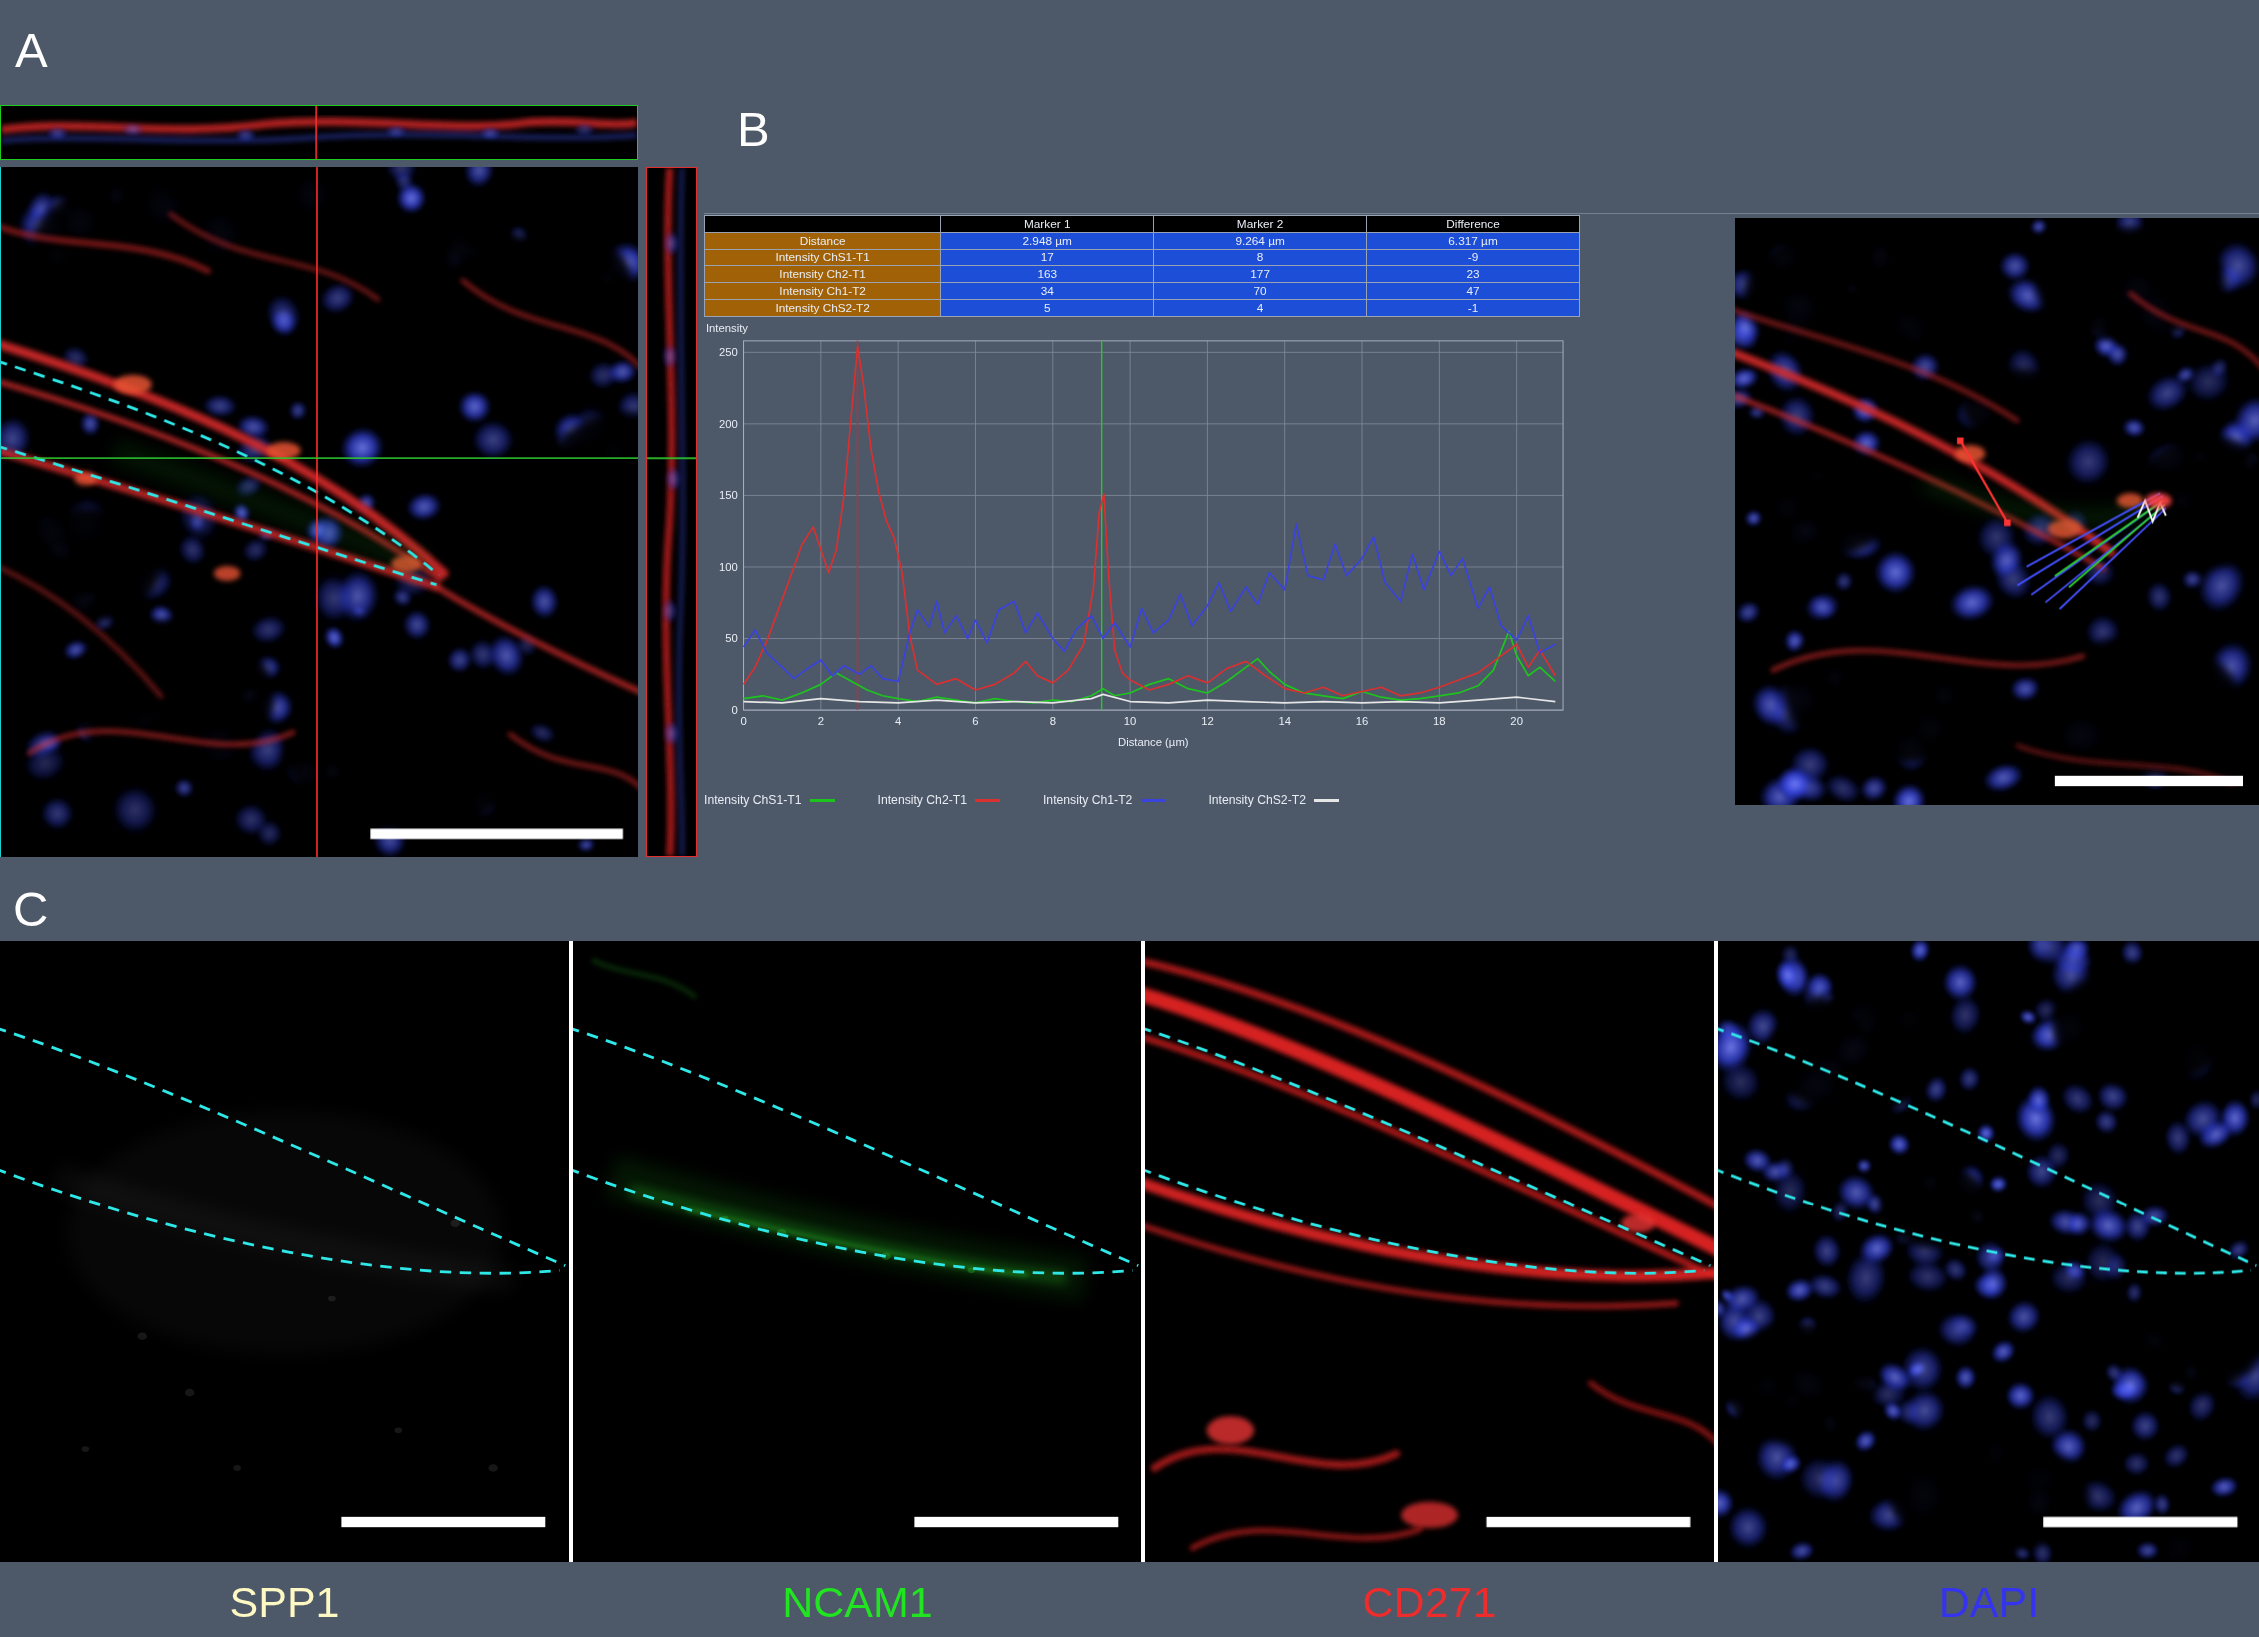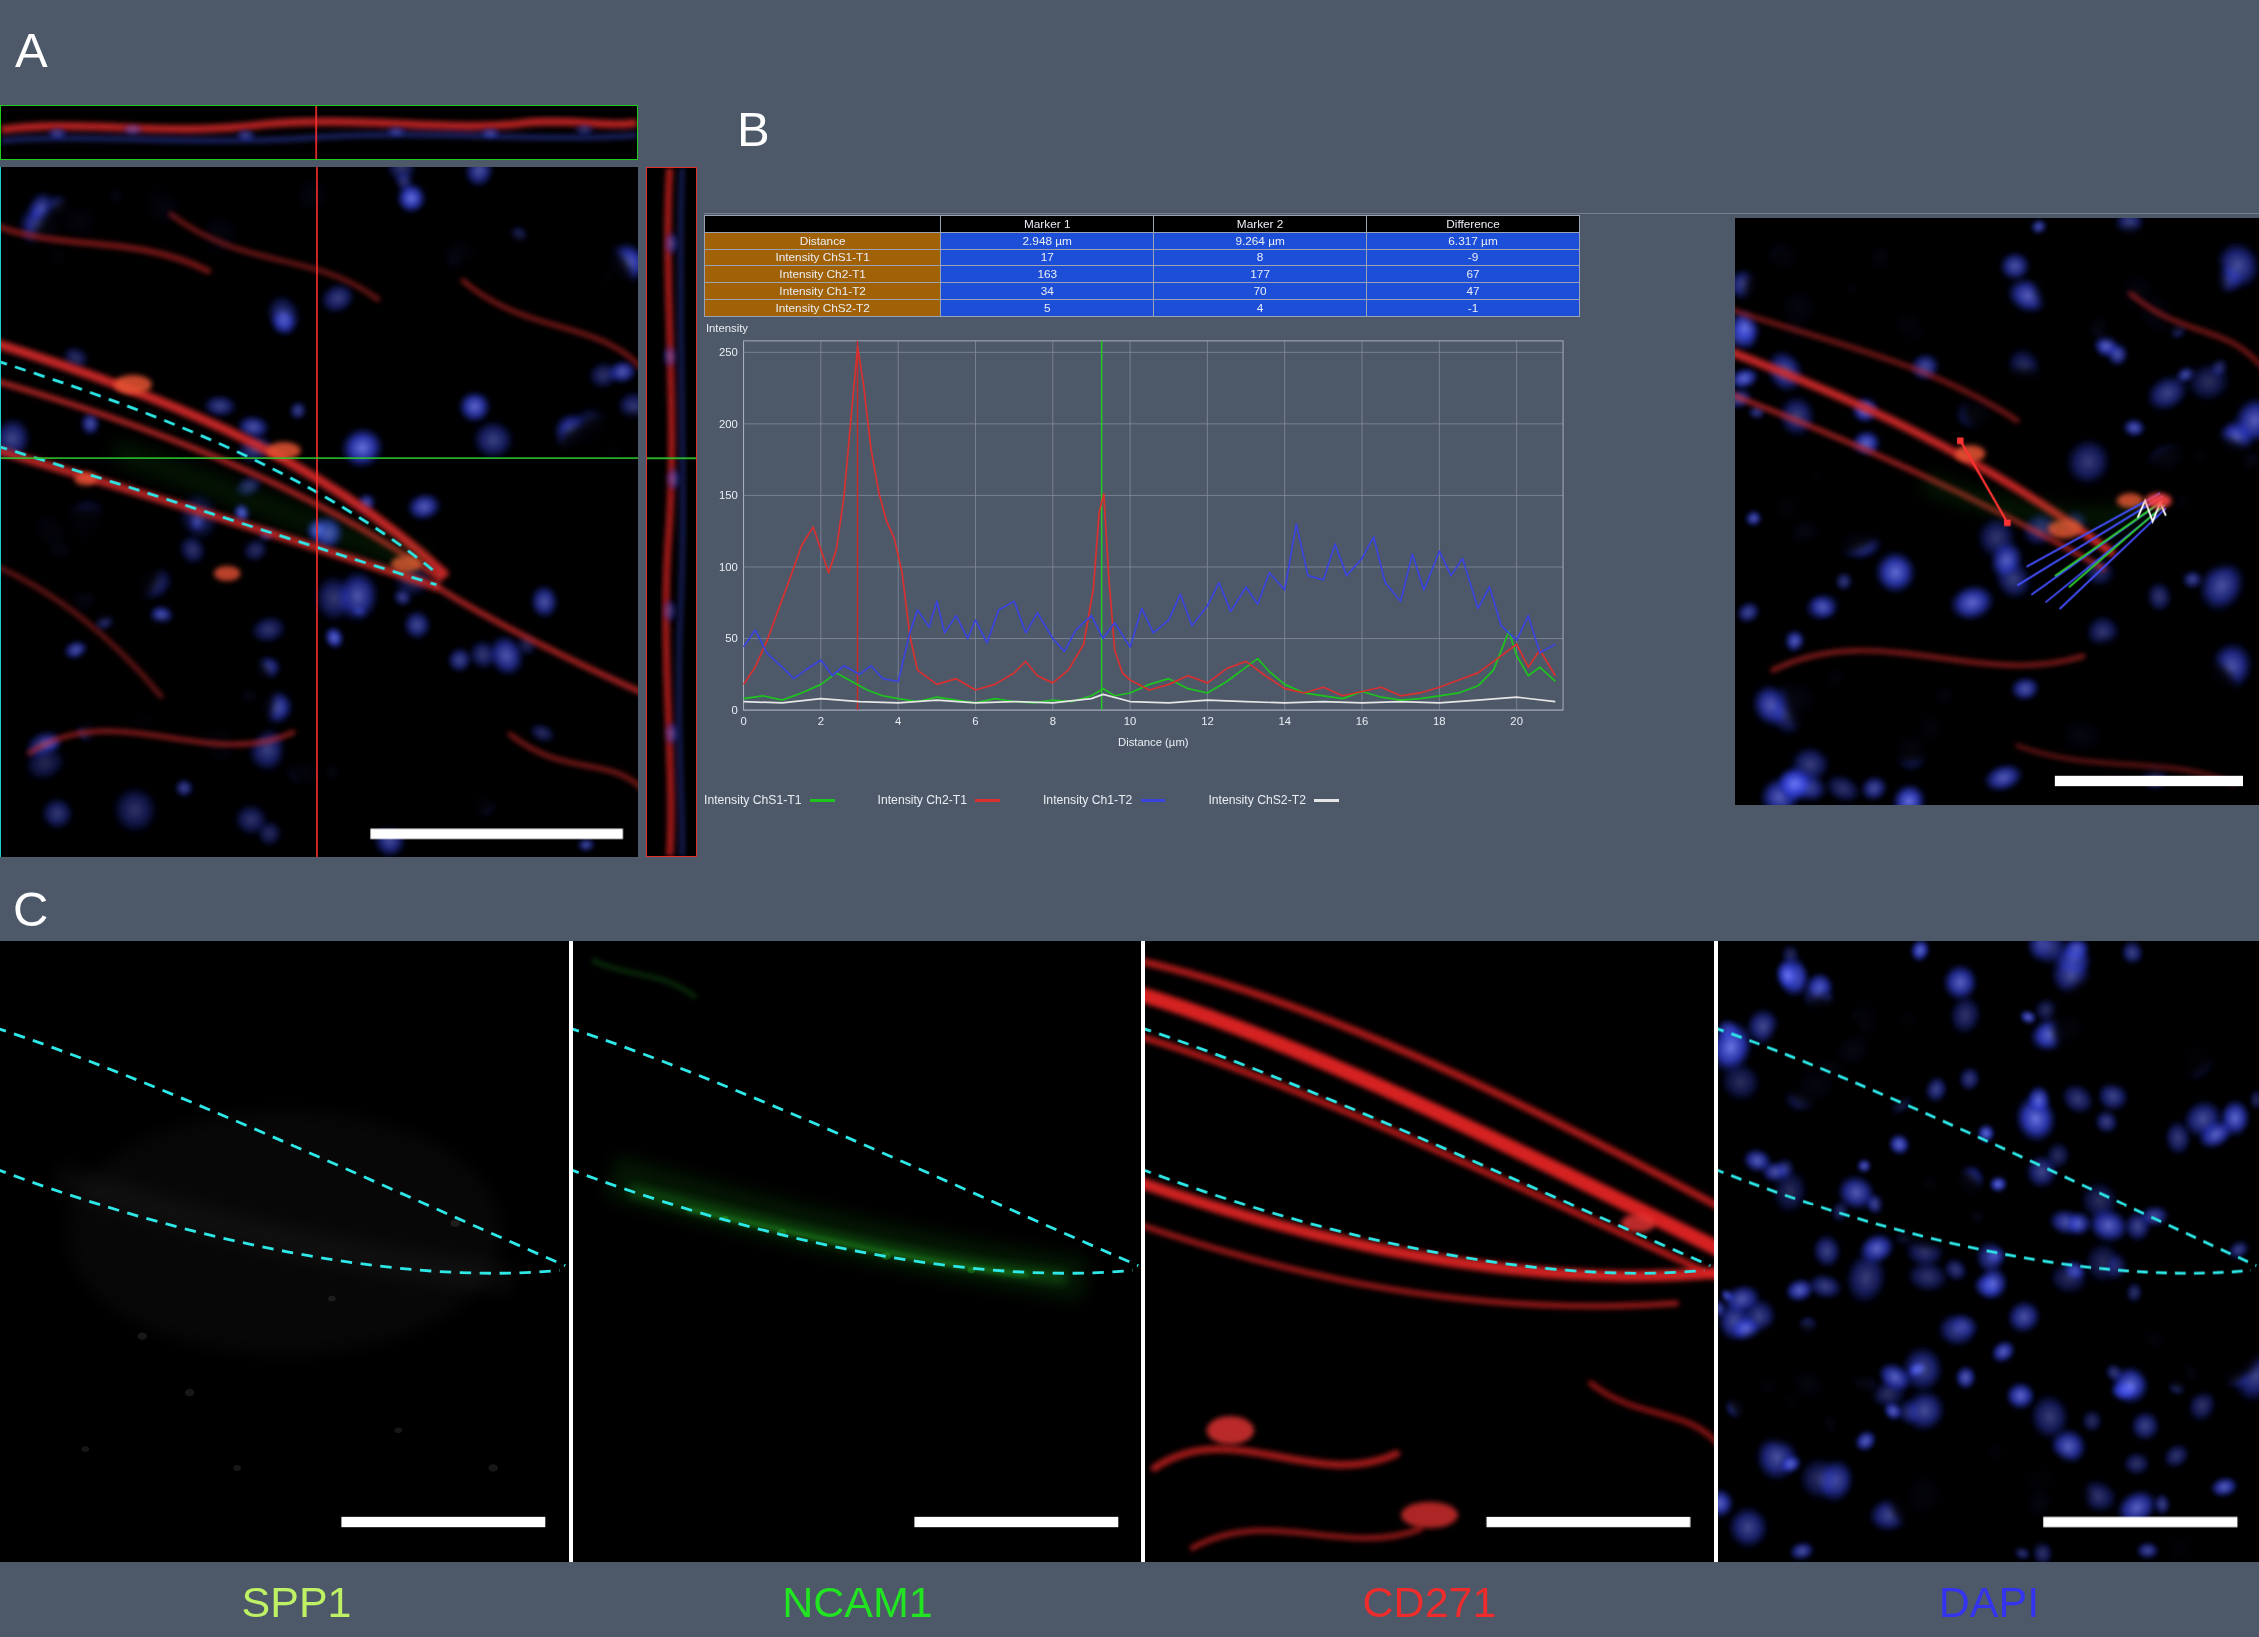--- a/index.html
+++ b/index.html
@@ -263,21 +263,21 @@
         <tr>
           <td>Intensity ChS1-T1</td>
           <td>17</td>
           <td>8</td>
           <td>-9</td>
         </tr>
         <tr>
           <td>Intensity Ch2-T1</td>
           <td>163</td>
           <td>177</td>
-          <td>67</td>
+          <td>23</td>
         </tr>
         <tr>
           <td>Intensity Ch1-T2</td>
           <td>34</td>
           <td>70</td>
           <td>47</td>
         </tr>
         <tr>
           <td>Intensity ChS2-T2</td>
           <td>5</td>
@@ -715,19 +715,19 @@
         <ellipse cx="560" cy="640" rx="70" ry="40"></ellipse>
       </g>
       <g stroke="#2ee8e8" stroke-width="3" stroke-dasharray="12 9" fill="none">
         <path d="M -5,92 C 170,150 390,255 596,345"></path>
         <path d="M -5,242 C 160,305 400,368 590,350"></path>
       </g>
       <rect x="360" y="612" width="215" height="11" fill="#ffffff"></rect>
     </svg>
   </div>
 
-  <div class="channel-label" style="left: 0px; width: 569px; color: #bef264; padding-left: 12px;">SPP1</div>
+  <div class="channel-label" style="left: 0px; width: 569px; color: #fef9c3;">SPP1</div>
   <div class="channel-label" style="left: 573px; width: 569px; color: rgb(34, 229, 34);">NCAM1</div>
   <div class="channel-label" style="left: 1145px; width: 569px; color: rgb(238, 44, 44);">CD271</div>
   <div class="channel-label" style="left: 1718px; width: 542px; color: rgb(52, 52, 240);">DAPI</div>
 
 </div>
 
 
 </body></html>

